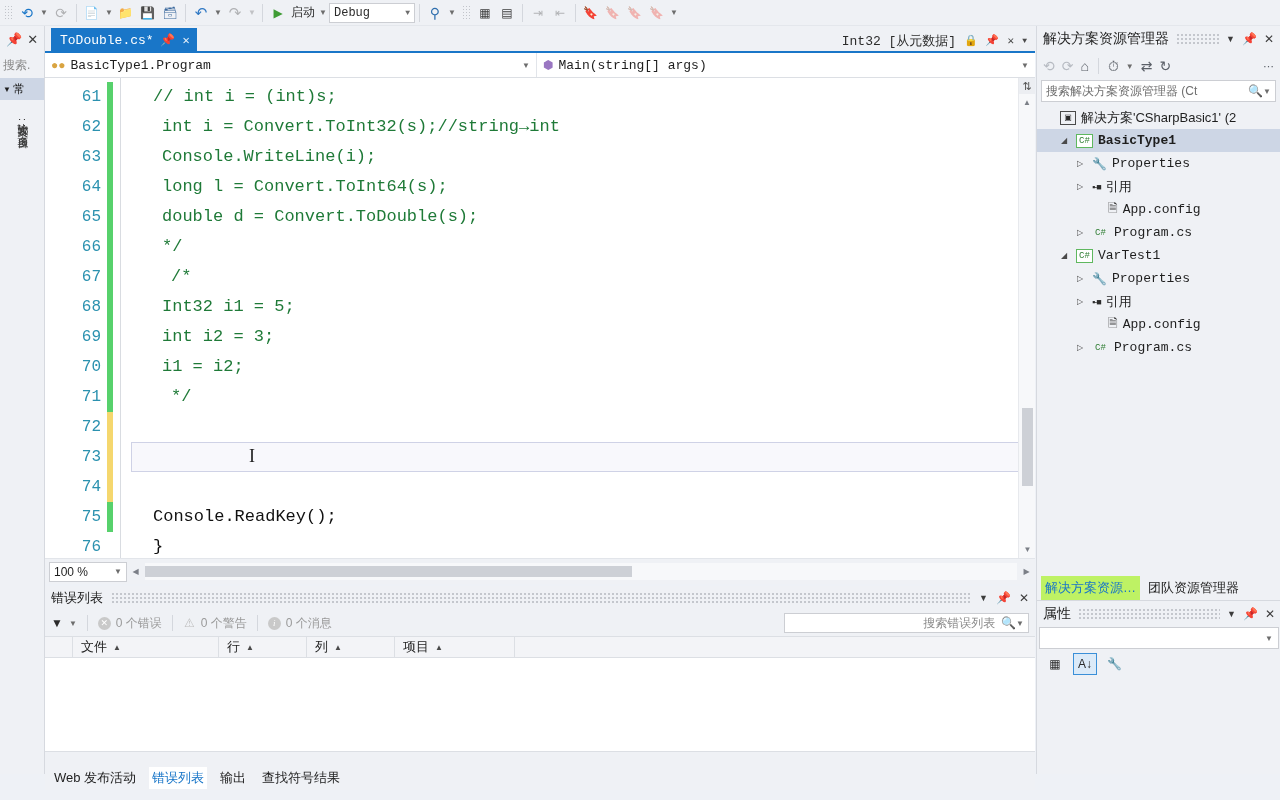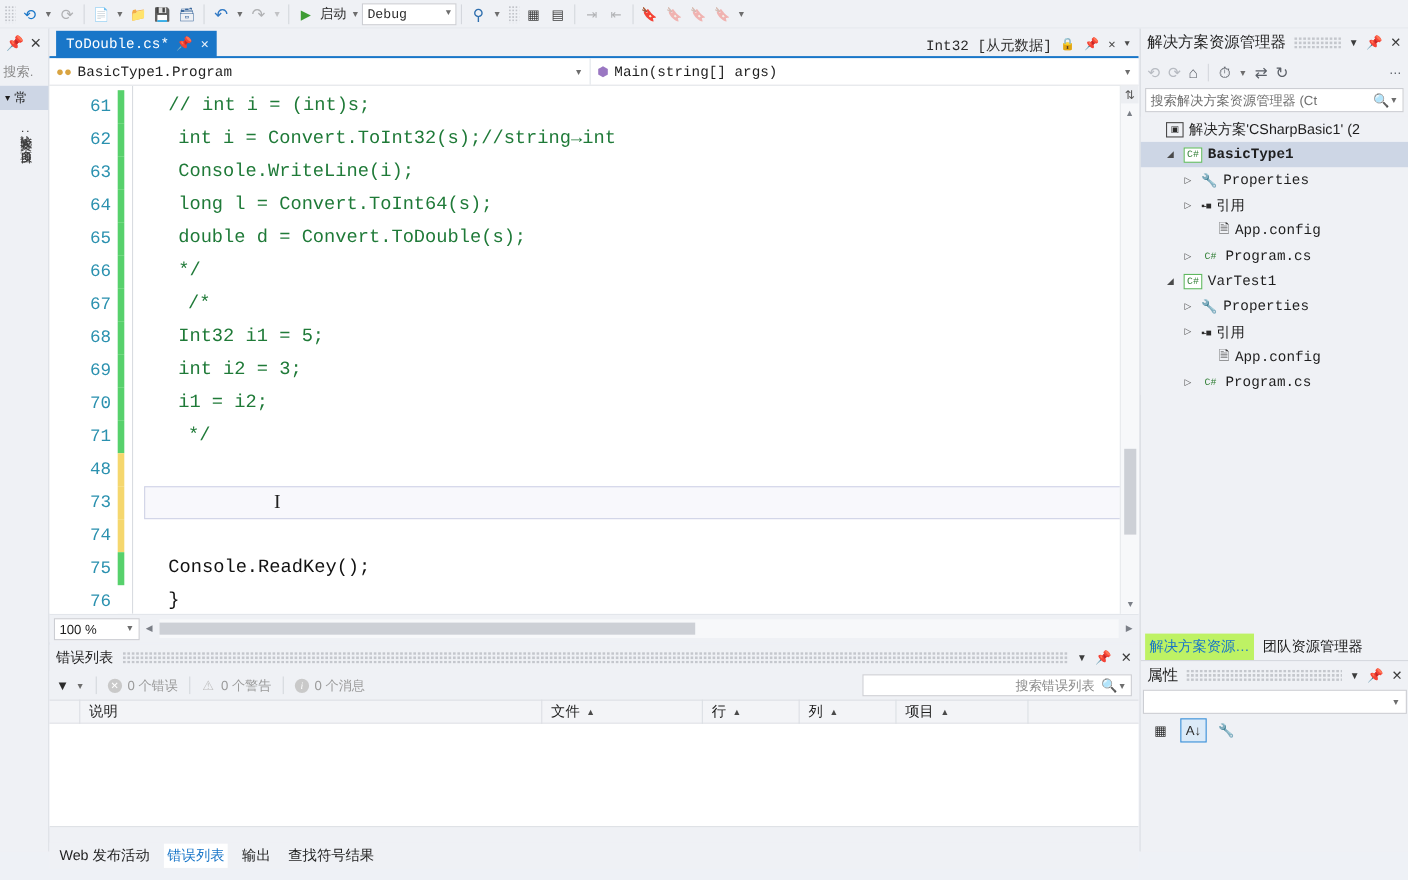--- a/index.html
+++ b/index.html
@@ -325,21 +325,21 @@
           <div class="ln" style="padding-left: 0px;">62</div>
           <div class="ln" style="padding-left: 0px;">63</div>
           <div class="ln" style="padding-left: 0px;">64</div>
           <div class="ln" style="padding-left: 0px;">65</div>
           <div class="ln" style="padding-left: 0px;">66</div>
           <div class="ln" style="padding-left: 0px;">67</div>
           <div class="ln" style="padding-left: 0px;">68</div>
           <div class="ln" style="padding-left: 0px;">69</div>
           <div class="ln" style="padding-left: 0px;">70</div>
           <div class="ln" style="padding-left: 0px;">71</div>
-          <div class="ln" style="padding-left: 0px;">48</div>
+          <div class="ln" style="padding-left: 0px;">72</div>
           <div class="ln" style="padding-left: 0px;">73</div>
           <div class="ln" style="padding-left: 12px;">74</div>
           <div class="ln" style="padding-left: 12px;">75</div>
           <div class="ln" style="padding-left: 0px;">76</div>
         </div>
       <div class="changebar" id="changebar">
           <div class="cb-seg" style="top: 4px; height: 30px; background: rgb(87, 209, 108);"></div>
           <div class="cb-seg" style="top: 34px; height: 30px; background: rgb(87, 209, 108);"></div>
           <div class="cb-seg" style="top: 64px; height: 30px; background: rgb(87, 209, 108);"></div>
           <div class="cb-seg" style="top: 94px; height: 30px; background: rgb(87, 209, 108);"></div>
@@ -425,23 +425,20 @@
         <span>0 个消息</span>
       </span>
       <span class="err-search">
         <span class="ph">搜索错误列表</span>
         <span class="mag">🔍</span>
         <span class="tiny-caret">▼</span>
       </span>
     </div>
     <div class="err-header" id="errheader">
         <div class="eh" style="width: 28px; padding: 0px;"></div>
-        <div class="eh" style="width: 420px;">
-          <span>说明</span>
-        </div>
         <div class="eh" style="width: 146px;">
           <span>文件</span>
           <span class="sortarrow">▲</span>
         </div>
         <div class="eh" style="width: 88px;">
           <span>行</span>
           <span class="sortarrow">▲</span>
         </div>
         <div class="eh" style="width: 88px;">
           <span>列</span>

